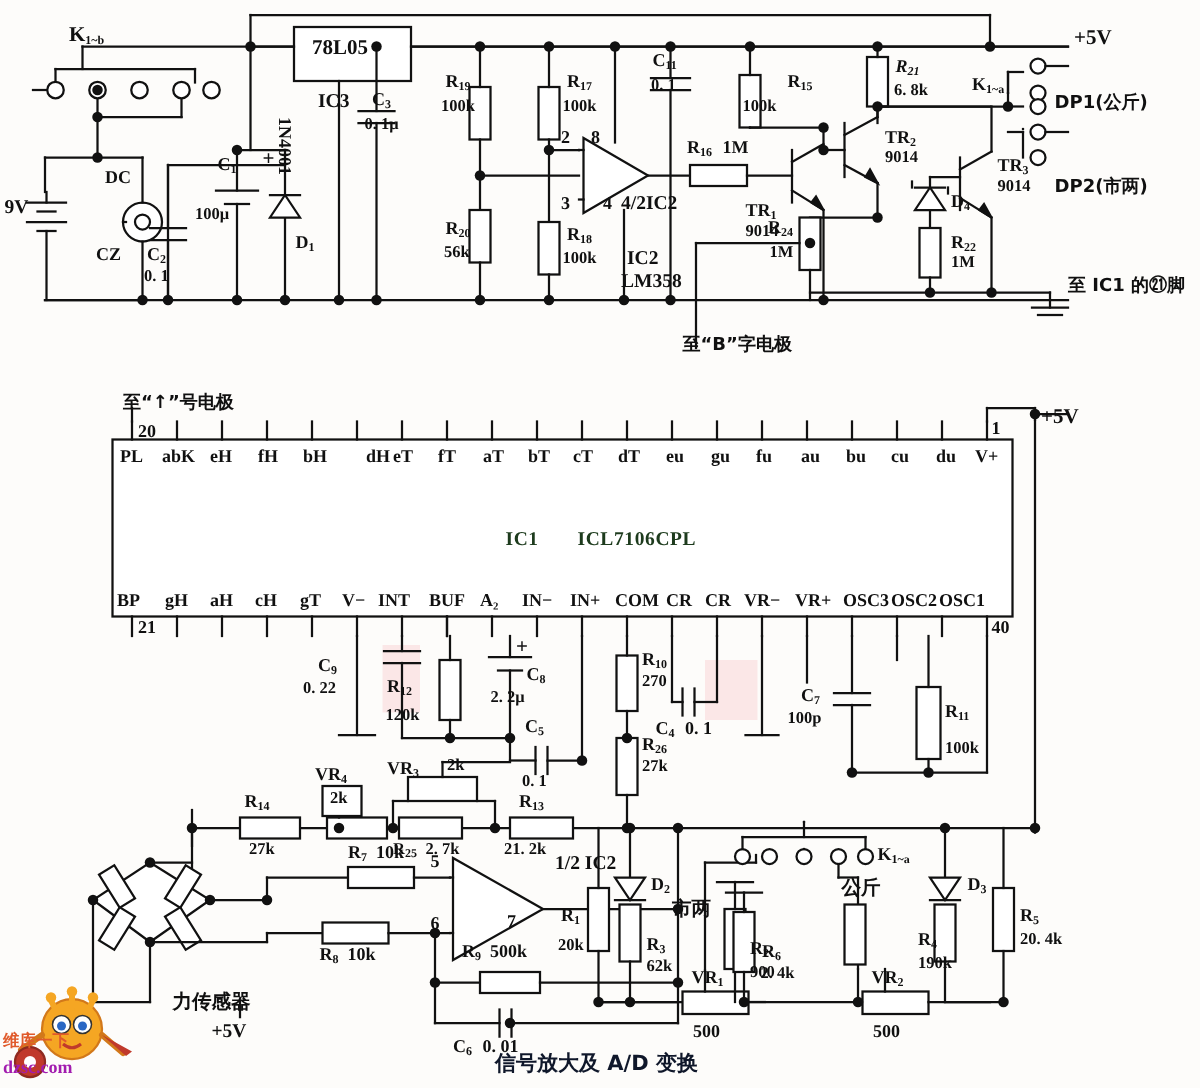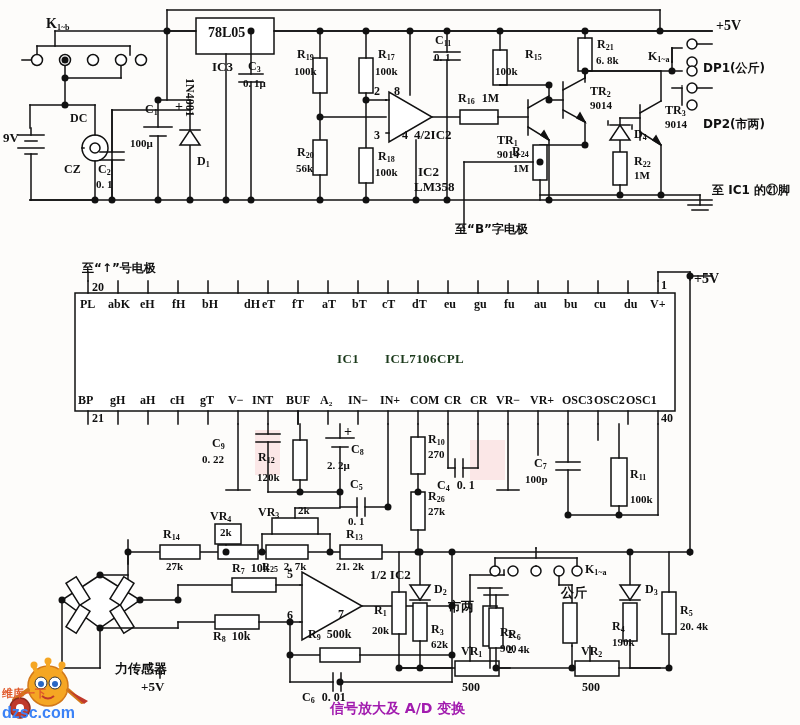--- a/index.html
+++ b/index.html
@@ -9,21 +9,21 @@
   .lbl{position:absolute;font-family:"Liberation Serif",serif;color:#101010;white-space:nowrap;line-height:1.05;}
   .b{font-weight:bold;}
   .s13{font-size:13px;} .s12{font-size:12px;} .s11{font-size:11px;} .s14{font-size:14px;}
   .sub{font-size:8px;vertical-align:-2px;}
   .cn{font-family:"DejaVu Sans",sans-serif;font-weight:bold;}
   .ic1txt{font-size:13px;font-weight:bold;color:#1d3b1d;letter-spacing:.4px;}
   .wm{position:absolute;font-family:"DejaVu Sans",sans-serif;font-weight:bold;color:#f2c9c9;
       font-size:15px;letter-spacing:1px;user-select:none;}
   .wmbox{position:absolute;background:#fbe7e7;}
   .mascot{position:absolute;}
-  .cap{position:absolute;font-family:"DejaVu Sans",sans-serif;font-weight:bold;font-size:14px;color:#a21caf;}
+  .cap{position:absolute;font-family:"DejaVu Sans",sans-serif;font-weight:bold;font-size:14px;color:#0f172a;}
 </style>
 </head>
 <body>
 
 <div id="sheet">
 
   <div class="wmbox" style="left:300px;top:330px;width:55px;height:40px;"></div>
   <div class="wmbox" style="left:380px;top:320px;width:70px;height:55px;"></div>
   <div class="wmbox" style="left:215px;top:325px;width:45px;height:50px;"></div>
   <div class="wmbox" style="left:440px;top:340px;width:40px;height:40px;"></div>
@@ -590,21 +590,21 @@
   <div class="lbl b s12" style="left:458px;top:92px;">
     <span>R</span><span class="sub">16</span>
     <span style="margin-left:4px;">1M</span>
   </div>
 
   <div class="lbl b s12" style="left:509px;top:48px;padding-left:16px;">
     <span>R</span><span class="sub">15</span>
   </div>
   <div class="lbl b s11" style="left:495px;top:66px;">100k</div>
 
-  <div class="lbl b s12" style="left:597px;top:38px;">
+  <div class="lbl b s12" style="left:597px;top:38px;font-style:italic;">
     <span>R</span><span class="sub">21</span>
   </div>
   <div class="lbl b s11" style="left:596px;top:55px;">6. 8k</div>
 
   <div class="lbl b s12" style="left:497px;top:134px;">
     <span>TR</span><span class="sub">1</span>
   </div>
   <div class="lbl b s11" style="left:497px;top:149px;">9014</div>
 
   <div class="lbl b s12" style="left:590px;top:85px;">
@@ -859,15 +859,15 @@
         <circle cx="42" cy="11" r="3.5" fill="#f5a623"></circle>
       <circle cx="56" cy="15" r="3.5" fill="#f5a623"></circle>
       <path d="M22 40 l-14 10" stroke="#d2781a" stroke-width="4" stroke-linecap="round"></path>
       <path d="M62 40 l14 12" stroke="#d2781a" stroke-width="4" stroke-linecap="round"></path>
       <path d="M62 40 l16 14 l4 -3 z" fill="#c0392b"></path>
       <circle cx="14" cy="58" r="10" fill="#c0392b" stroke="#8e2a20" stroke-width="1.5"></circle>
       <circle cx="14" cy="58" r="4" fill="#fff"></circle>
     </svg>
   </div>
   <div class="lbl b cn" style="left:2px;top:688px;font-size:11px;color:#e05a2b;">维库一下</div>
-  <div class="lbl b" style="left:2px;top:705px;font-size:16px;color:#3b82f6;font-family:Liberation Sans, sans-serif;">dzsc.com</div>
+  <div class="lbl b" style="left:2px;top:705px;font-size:12px;color:#a21caf;font-family:Liberation Serif, serif;">dzsc.com</div>
 
 </div>
 
 </body></html>

